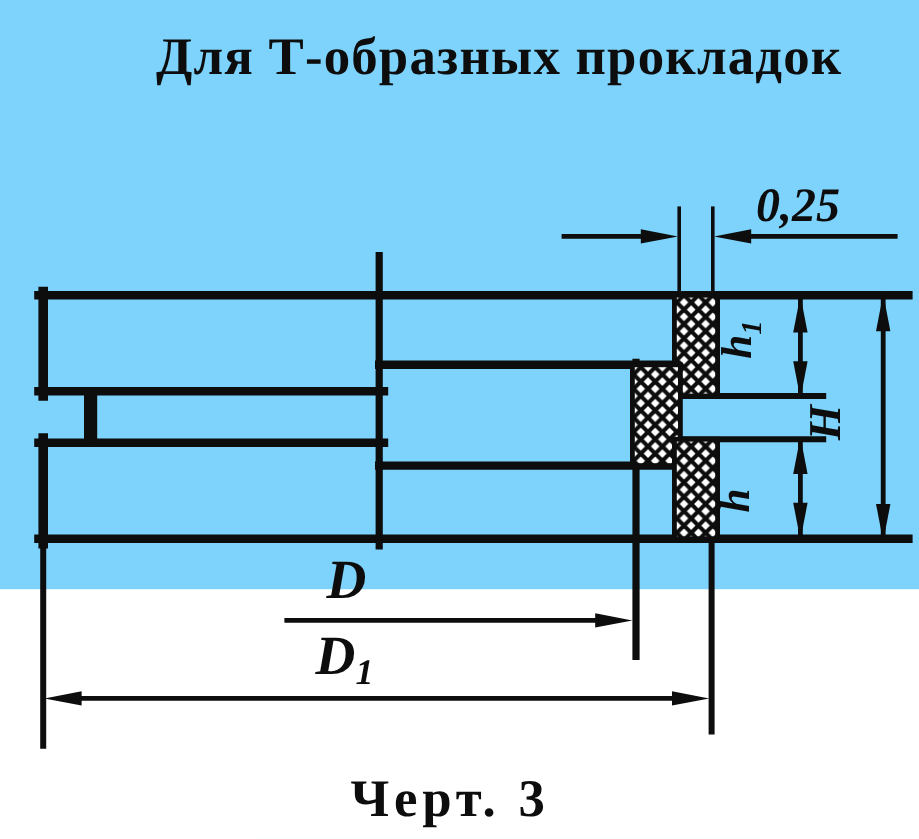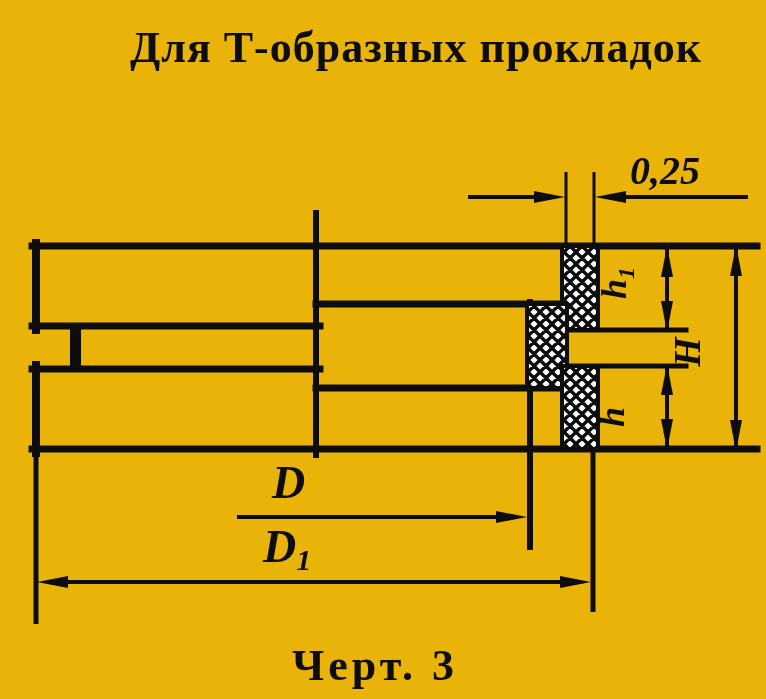--- a/index.html
+++ b/index.html
@@ -6,22 +6,22 @@
     margin: 0;
     padding: 0;
     background: #ffffff;
     width: 766px;
     height: 699px;
     overflow: hidden;
   }
   .page {
     position: relative;
     width: 766px;
-    height: 699px;
-    background: #eab308;
+    height: 491px;
+    background: #7dd3fc;
   }
   svg { display: block; }
   .outline  { stroke: #0d0d0d; stroke-linecap: square; fill: none; }
   .thin     { stroke: #0d0d0d; stroke-linecap: butt; fill: none; }
   .arrow    { fill: #0d0d0d; stroke: none; }
   .hatched  { fill: url(#hatch); stroke: #0d0d0d; stroke-width: 4; }
   .dimtext  {
     font-family: "Liberation Serif", "DejaVu Serif", serif;
     font-style: italic;
     font-weight: bold;

